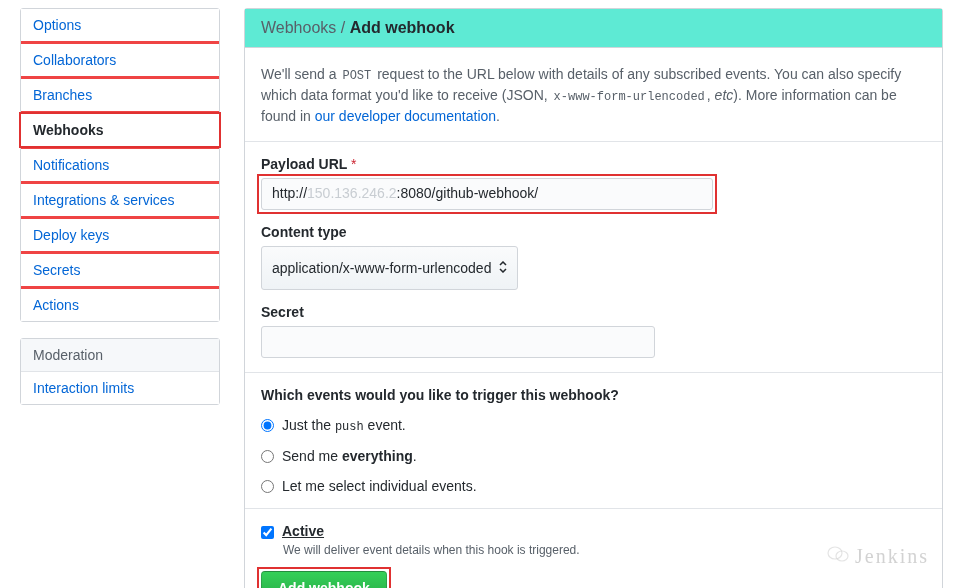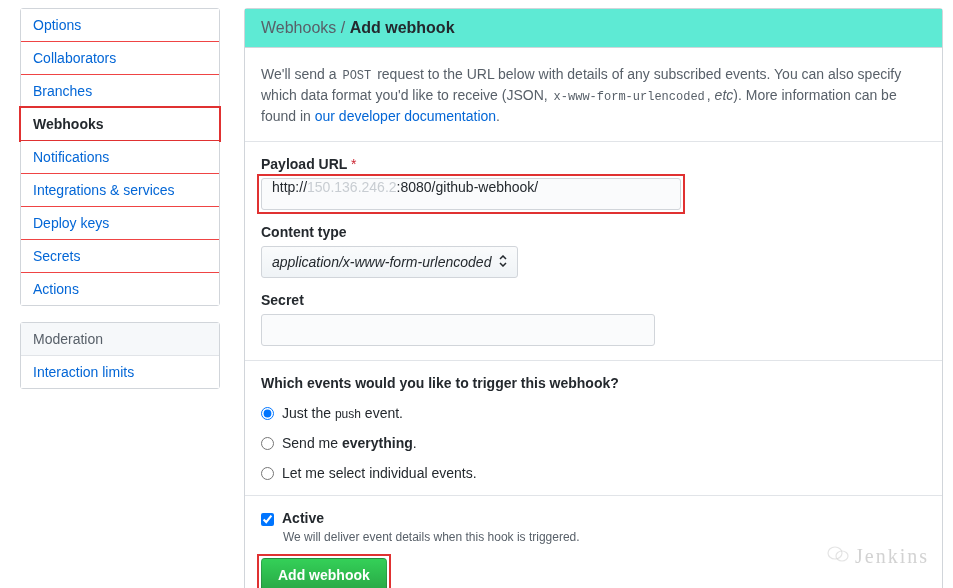--- a/index.html
+++ b/index.html
@@ -26,21 +26,21 @@
     border: 1px solid #d1d5da;
     border-radius: 3px;
     margin-bottom: 16px;
     overflow: visible;
   }
   .side-item {
     display: block;
     padding: 8px 12px;
     color: #0366d6;
     text-decoration: none;
-    border-bottom: 1px solid #ef4444;
+    border-bottom: 3px solid #ef4444;
     cursor: pointer;
     background: #fff;
     position: relative;
   }
   .side-item:last-child { border-bottom: none; }
   .side-item.selected {
     color: #24292e;
     font-weight: 600;
     background: #fff;
   }
@@ -92,41 +92,40 @@
     display: inline-block;
     margin-bottom: 14px;
   }
   .url-wrap .red-outline {
     position: absolute;
     inset: -4px;
     border: 2px solid #e03131;
     pointer-events: none;
   }
   .url-input-display {
-    width: 420px;
-    padding: 0 10px;
+    width: 452px;
+    padding: 6px 10px;
     border: 1px solid #d1d5da;
     border-radius: 3px;
     background: #fafbfc;
     font-size: 14px;
     font-family: inherit;
     height: 32px;
   }
   .url-input-display .faded { color: #c8cdd2; }
   .select {
     display: inline-flex;
     align-items: center;
     border: 1px solid #d1d5da;
     border-radius: 3px;
     padding: 6px 10px;
     background: linear-gradient(#fafbfc,#eff3f6);
     cursor: pointer;
     margin-bottom: 14px;
-    height: 32px;
-    font-style: italic;
+    height: 44px;
   }
   .select .caret {
     margin-left: 8px;
     font-size: 10px;
     line-height: 1;
   }
   .secret-input {
     width: 394px;
     padding: 6px 10px;
     border: 1px solid #d1d5da;
@@ -137,29 +136,30 @@
   }
   .events-title { font-weight: 600; margin-bottom: 14px; margin-top: 4px; }
   .radio-row {
     display: flex;
     align-items: center;
     margin-bottom: 14px;
     gap: 8px;
   }
   .radio-row input[type=radio] { margin: 0; }
   .radio-row code {
-    font-family: Liberation Sans, sans-serif;
+    font-family: Liberation Mono, monospace;
     font-size: 12px;
     text-align: right;
   }
   .active-row {
     display: flex;
     align-items: center;
     gap: 8px;
     margin-bottom: 4px;
+    text-decoration: underline;
   }
   .active-row input[type=checkbox] { margin-top: 3px; }
   .active-desc { color: #586069; font-size: 12px; margin-left: 22px; margin-bottom: 14px; }
   .add-btn-wrap { position: relative; display: inline-block; }
   .add-btn {
     background: #2ea44f;
     background: linear-gradient(#34d058,#28a745);
     border: 1px solid rgba(27,31,35,0.2);
     color: #fff;
     font-weight: 600;

